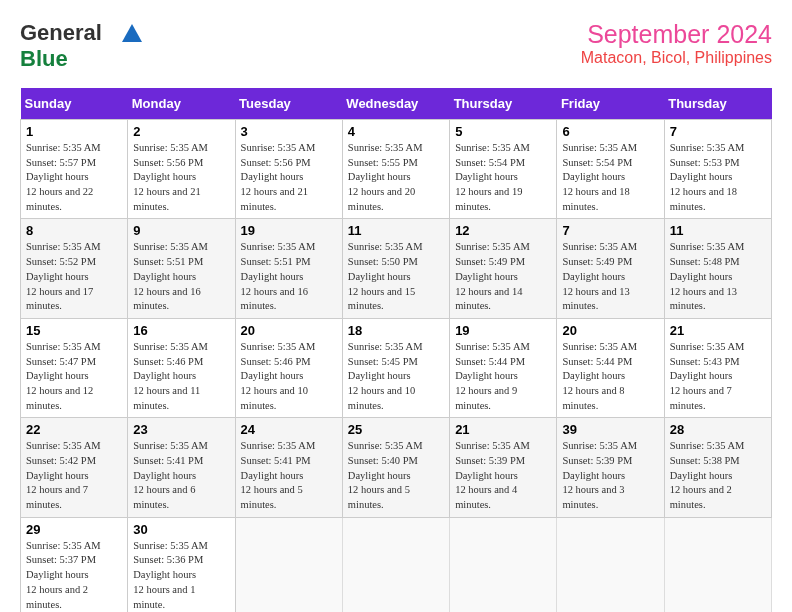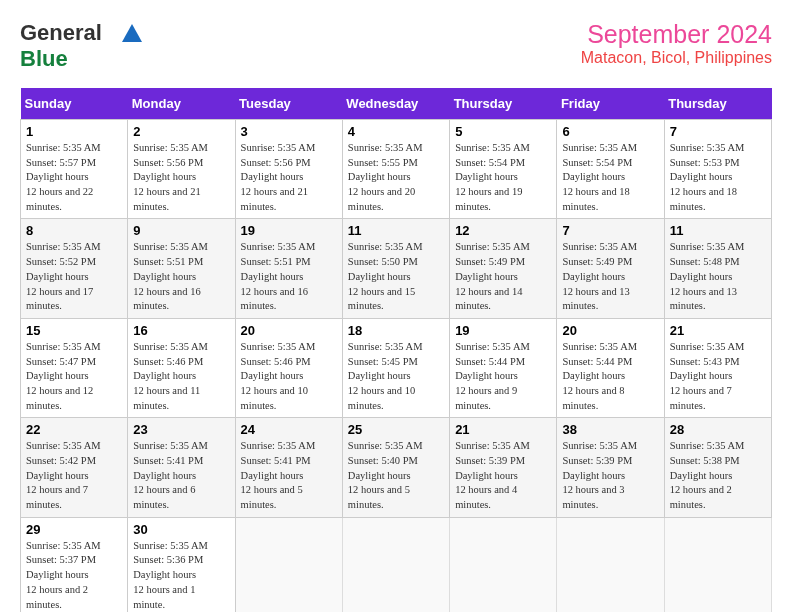--- a/index.html
+++ b/index.html
@@ -223,21 +223,21 @@
       </td>
         <td>
         <span class="day-num">25</span>
         <span class="day-info">Sunrise: 5:35 AM<br>Sunset: 5:40 PM<br>Daylight hours<br>12 hours and 5 minutes.</span>
       </td>
         <td>
         <span class="day-num">21</span>
         <span class="day-info">Sunrise: 5:35 AM<br>Sunset: 5:39 PM<br>Daylight hours<br>12 hours and 4 minutes.</span>
       </td>
         <td>
-        <span class="day-num">38</span>
+        <span class="day-num">39</span>
         <span class="day-info">Sunrise: 5:35 AM<br>Sunset: 5:39 PM<br>Daylight hours<br>12 hours and 3 minutes.</span>
       </td>
         <td>
         <span class="day-num">28</span>
         <span class="day-info">Sunrise: 5:35 AM<br>Sunset: 5:38 PM<br>Daylight hours<br>12 hours and 2 minutes.</span>
       </td>
       </tr>
       <tr>
         <td>
         <span class="day-num">29</span>

